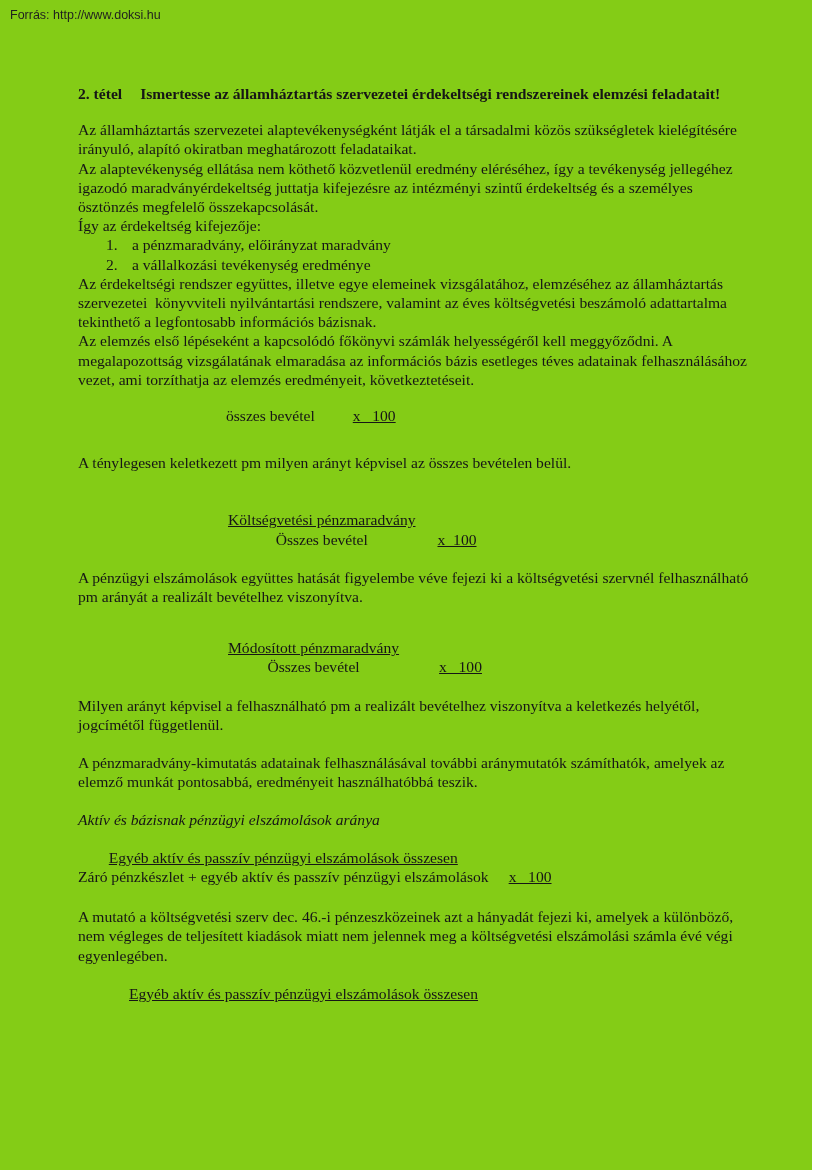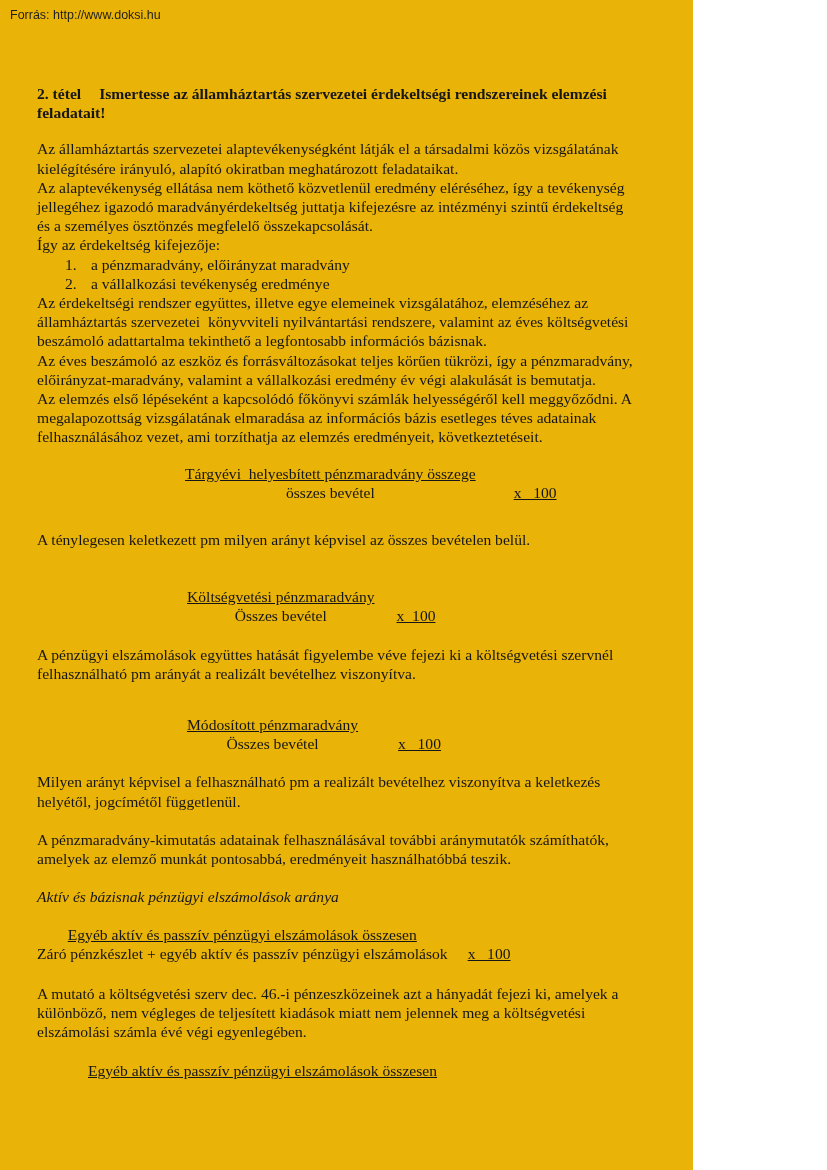--- a/index.html
+++ b/index.html
@@ -1,30 +1,30 @@
 <!DOCTYPE html>
 <html><head>
 <meta charset="utf-8">
 <style>
   html, body { margin:0; padding:0; background:#ffffff; }
   body {
     width:827px; height:1170px;
     font-family:"Liberation Serif", serif;
     color:#161616;
   }
-  .page { position:relative; width:693px; height:1170px; background:#eab308; overflow:hidden; }
+  .page { position:relative; width:812px; height:1170px; background:#84cc16; overflow:hidden; }
 
   .source-note {
     position:absolute; top:8px; left:10px;
     font-family:"Liberation Sans", sans-serif;
     font-size:12.5px; color:#1f1f1f;
   }
 
   .content {
-    padding:84px 55px 0 37px;
+    padding:84px 55px 0 78px;
     font-size:15.6px; line-height:19.2px;
   }
 
   .doc-title { font-weight:bold; margin:0 0 17px 0; }
   .doc-title .title-number { margin-right:18px; }
 
   p.para { margin:0; white-space:pre-wrap; }
 
   .list-row { display:flex; margin-left:28px; }
   .list-num { width:26px; flex:none; }
@@ -49,41 +49,39 @@
 <body>
 
 <div class="page">
 
   <div class="source-note">Forrás: http://www.doksi.hu</div>
 
   <div class="content">
 
     <p class="doc-title"><span class="title-number">2. tétel</span><span>Ismertesse az államháztartás szervezetei érdekeltségi rendszereinek elemzési feladatait!</span></p>
 
-    <p class="para">Az államháztartás szervezetei alaptevékenységként látják el a társadalmi közös vizsgálatának kielégítésére irányuló, alapító okiratban meghatározott feladataikat.</p>
+    <p class="para">Az államháztartás szervezetei alaptevékenységként látják el a társadalmi közös szükségletek kielégítésére irányuló, alapító okiratban meghatározott feladataikat.</p>
     <p class="para">Az alaptevékenység ellátása nem köthető közvetlenül eredmény eléréséhez, így a tevékenység jellegéhez igazodó maradványérdekeltség juttatja kifejezésre az intézményi szintű érdekeltség és a személyes ösztönzés megfelelő összekapcsolását.</p>
     <p class="para">Így az érdekeltség kifejezője:</p>
 
     <div class="list-row">
       <span class="list-num">1.</span>
       <span>a pénzmaradvány, előirányzat maradvány</span>
     </div>
     <div class="list-row">
       <span class="list-num">2.</span>
       <span>a vállalkozási tevékenység eredménye</span>
     </div>
 
     <p class="para">Az érdekeltségi rendszer együttes, illetve egye elemeinek vizsgálatához, elemzéséhez az államháztartás szervezetei  könyvviteli nyilvántartási rendszere, valamint az éves költségvetési beszámoló adattartalma tekinthető a legfontosabb információs bázisnak.</p>
-    <p class="para">Az éves beszámoló az eszköz és forrásváltozásokat teljes körűen tükrözi, így a pénzmaradvány, előirányzat-maradvány, valamint a vállalkozási eredmény év végi alakulását is bemutatja.</p>
     <p class="para">Az elemzés első lépéseként a kapcsolódó főkönyvi számlák helyességéről kell meggyőződni. A megalapozottság vizsgálatának elmaradása az információs bázis esetleges téves adatainak felhasználásához vezet, ami torzíthatja az elemzés eredményeit, következtetéseit.</p>
 
 
     <div class="formula" style="margin-left:148px; margin-top:17px;">
       <div class="frac">
-        <div class="num">Tárgyévi  helyesbített pénzmaradvány összege</div>
         <div class="den">összes bevétel</div>
       </div>
       <div class="mult" style="margin-left:38px;">x   100</div>
     </div>
 
     <p class="caption" style="margin-top:28px;">A ténylegesen keletkezett pm milyen arányt képvisel az összes bevételen belül.</p>
 
     <div class="formula" style="margin-left:150px; margin-top:38px;">
       <div class="frac">
         <div class="num">Költségvetési pénzmaradvány</div>

